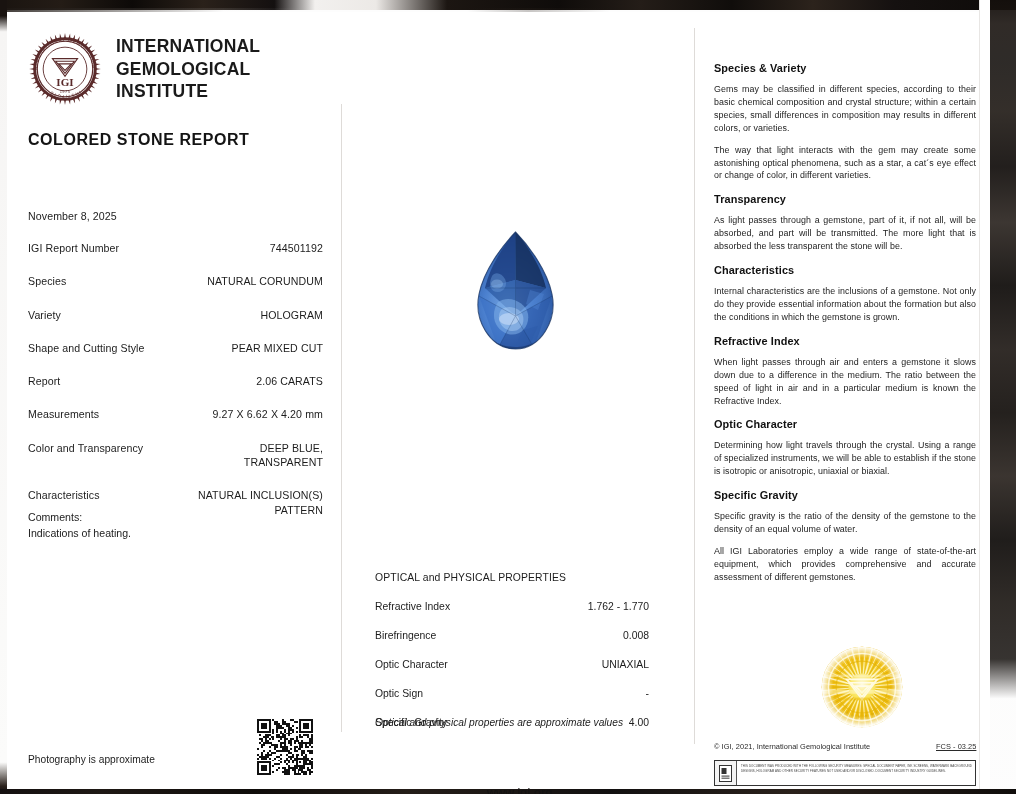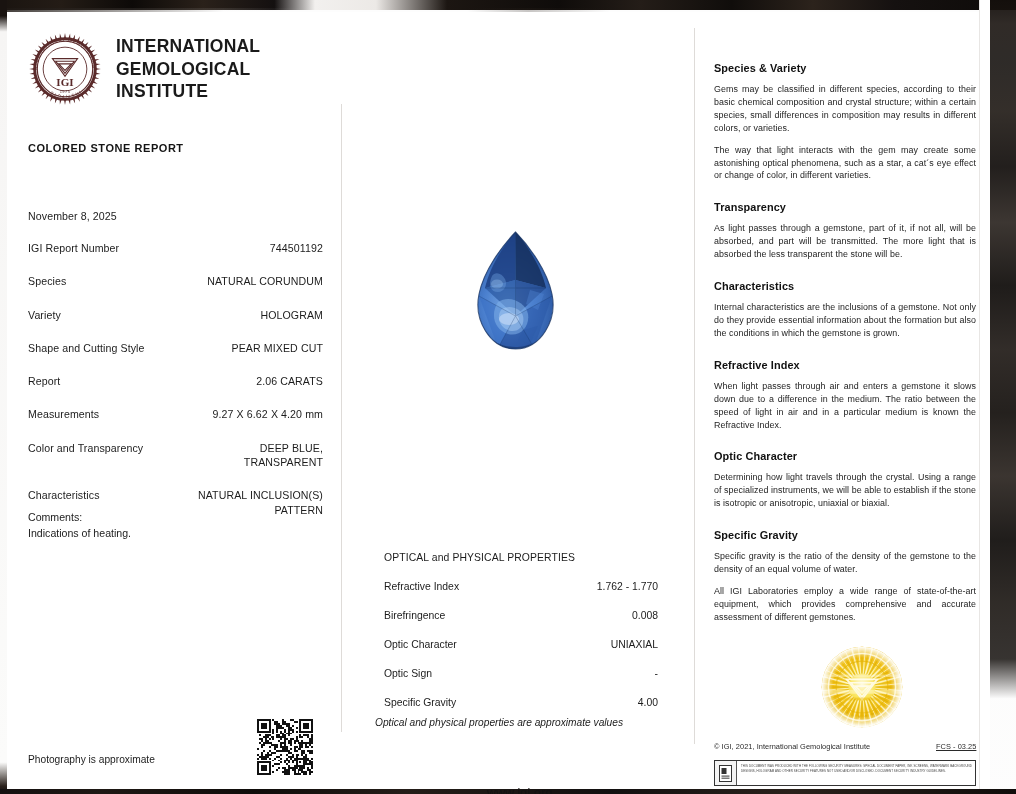--- a/index.html
+++ b/index.html
@@ -93,22 +93,22 @@
 
   .brand-lines {
     font-size: 17.5px;
     font-weight: bold;
     letter-spacing: .2px;
     line-height: 1.28;
     color: #1a1a1a;
   }
 
   #report-type {
-    margin-top: 36px;
-    font-size: 11px;
+    margin-top: 25px;
+    font-size: 16px;
     font-weight: bold;
     letter-spacing: .55px;
     color: #141414;
   }
 
   
   #left-col {
     position: absolute;
     top: 198px; left: 21px;
     width: 295px;
@@ -165,23 +165,22 @@
   
   #gem-figure {
     position: absolute;
     top: 218px; left: 461px;
     width: 95px; height: 123px;
   }
 
   
   #optical-block {
     position: absolute;
-    top: 540px; left: 368px;
+    top: 560px; left: 368px;
     width: 274px;
-    margin-left: 9px;
   }
   #optical-title {
     font-size: 10.4px;
     color: #1c1c1c;
     letter-spacing: .1px;
     margin-bottom: 18px;
   }
   .opt-row {
     display: flex;
     justify-content: space-between;
@@ -211,21 +210,21 @@
     top: 50px; left: 707px;
     width: 262px;
   }
   .sec-head {
     font-size: 10.9px;
     font-weight: bold;
     color: #111111;
     letter-spacing: .1px;
     margin-bottom: 9px;
   }
-  .sec-head.spaced { margin-top: 19px; }
+  .sec-head.spaced { margin-top: 11px; }
   .sec-para {
     font-size: 8.9px;
     line-height: 1.45;
     color: #1d1d1d;
     text-align: justify;
     margin-bottom: 9px;
     letter-spacing: .05px;
   }
 
   

